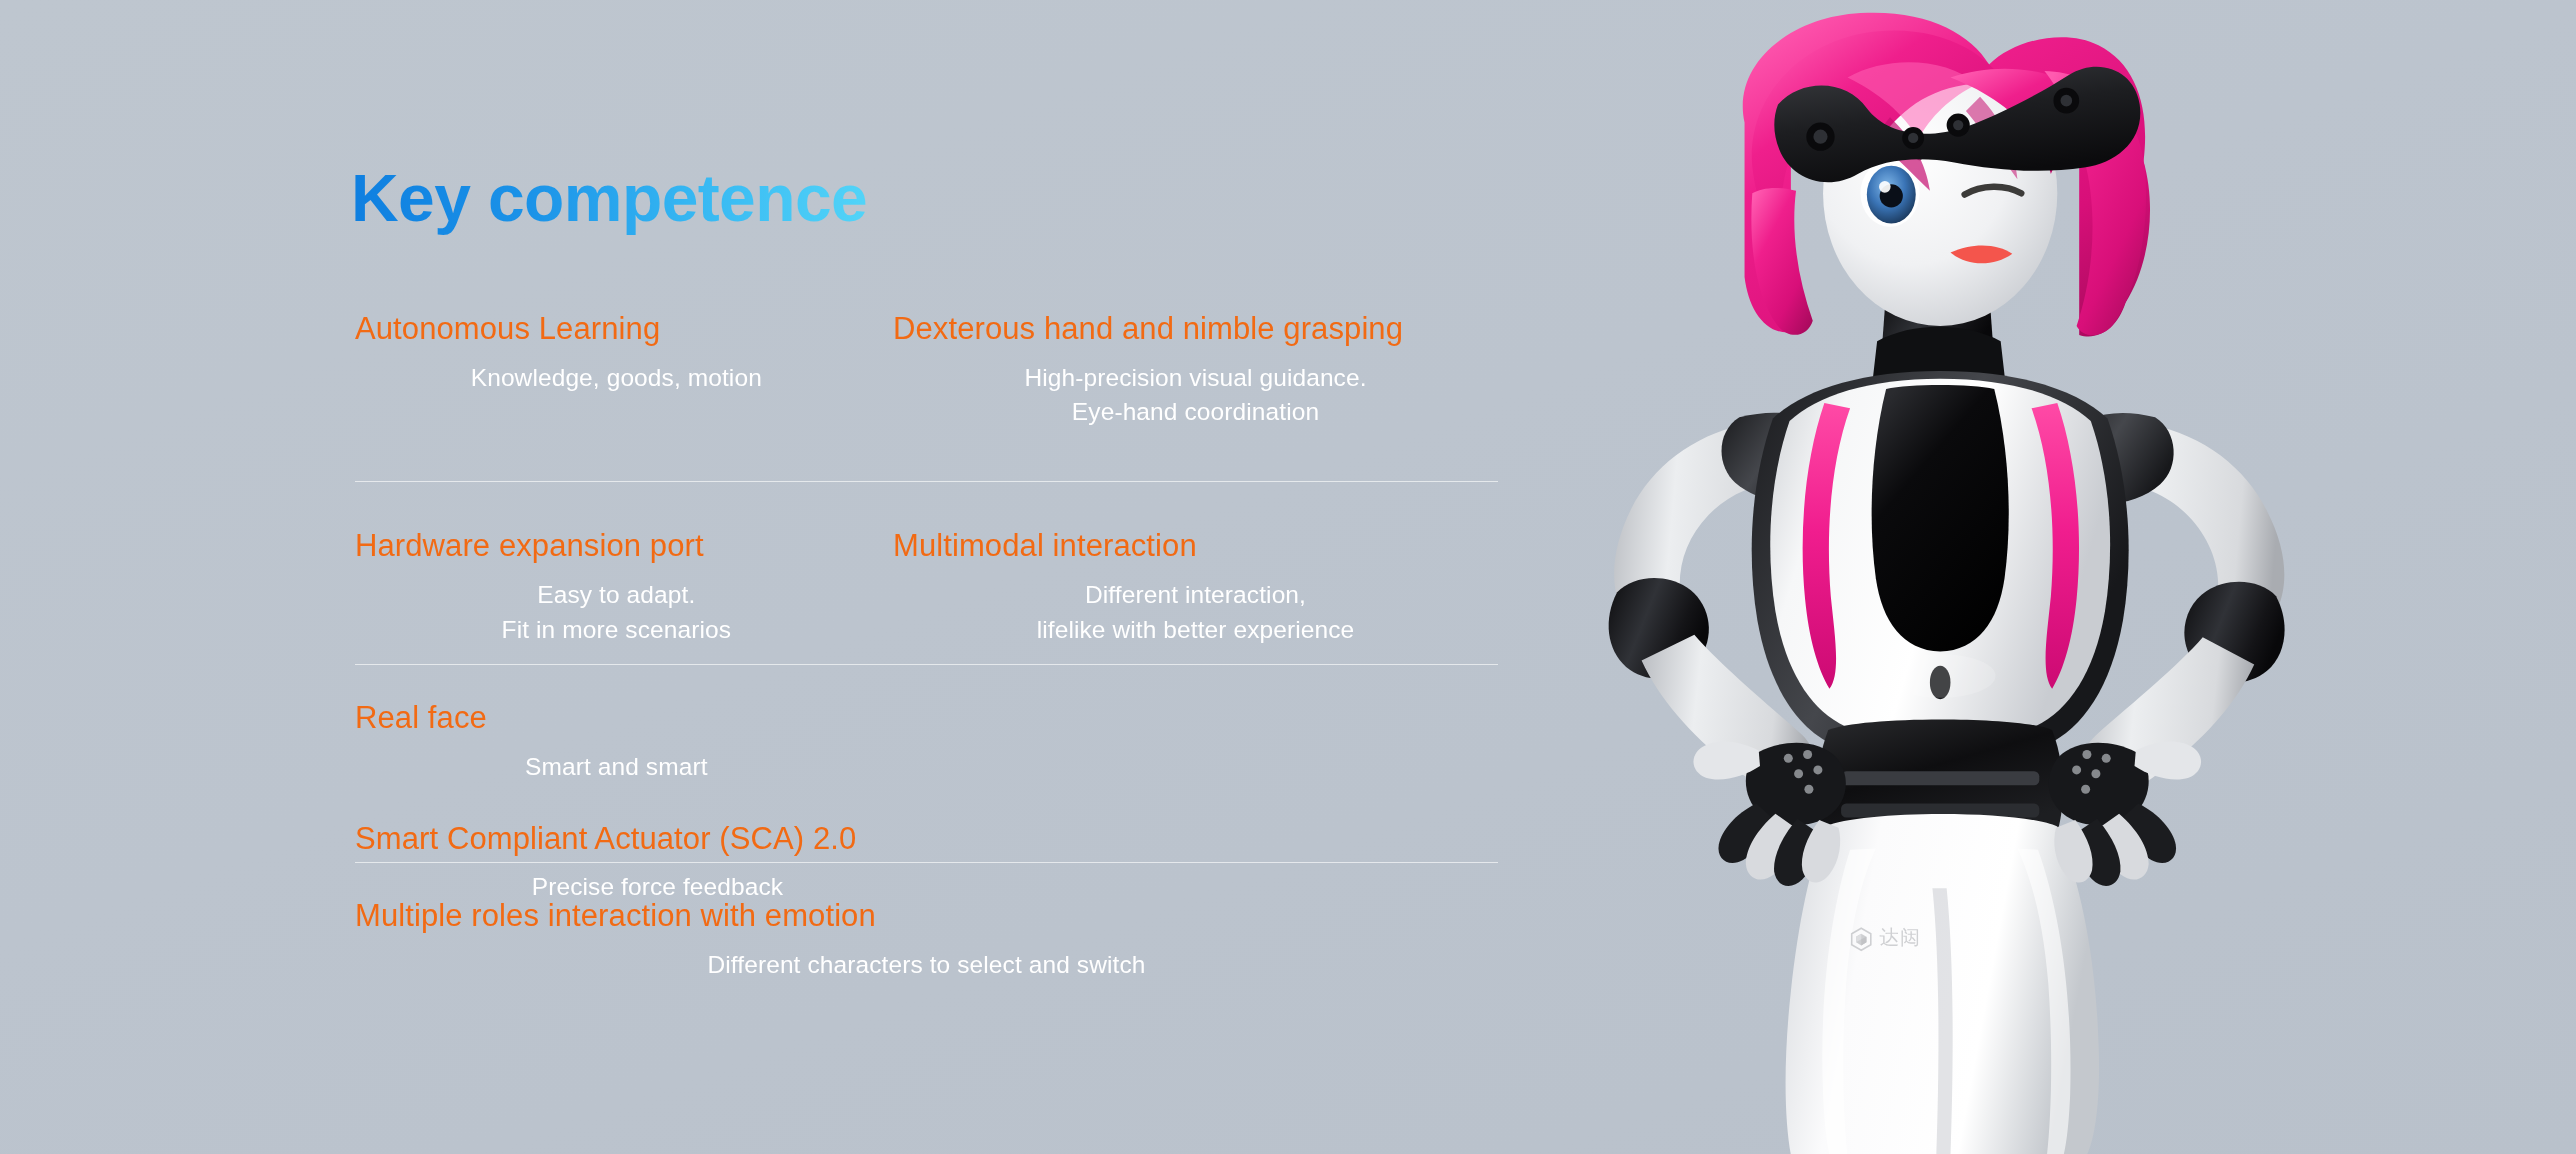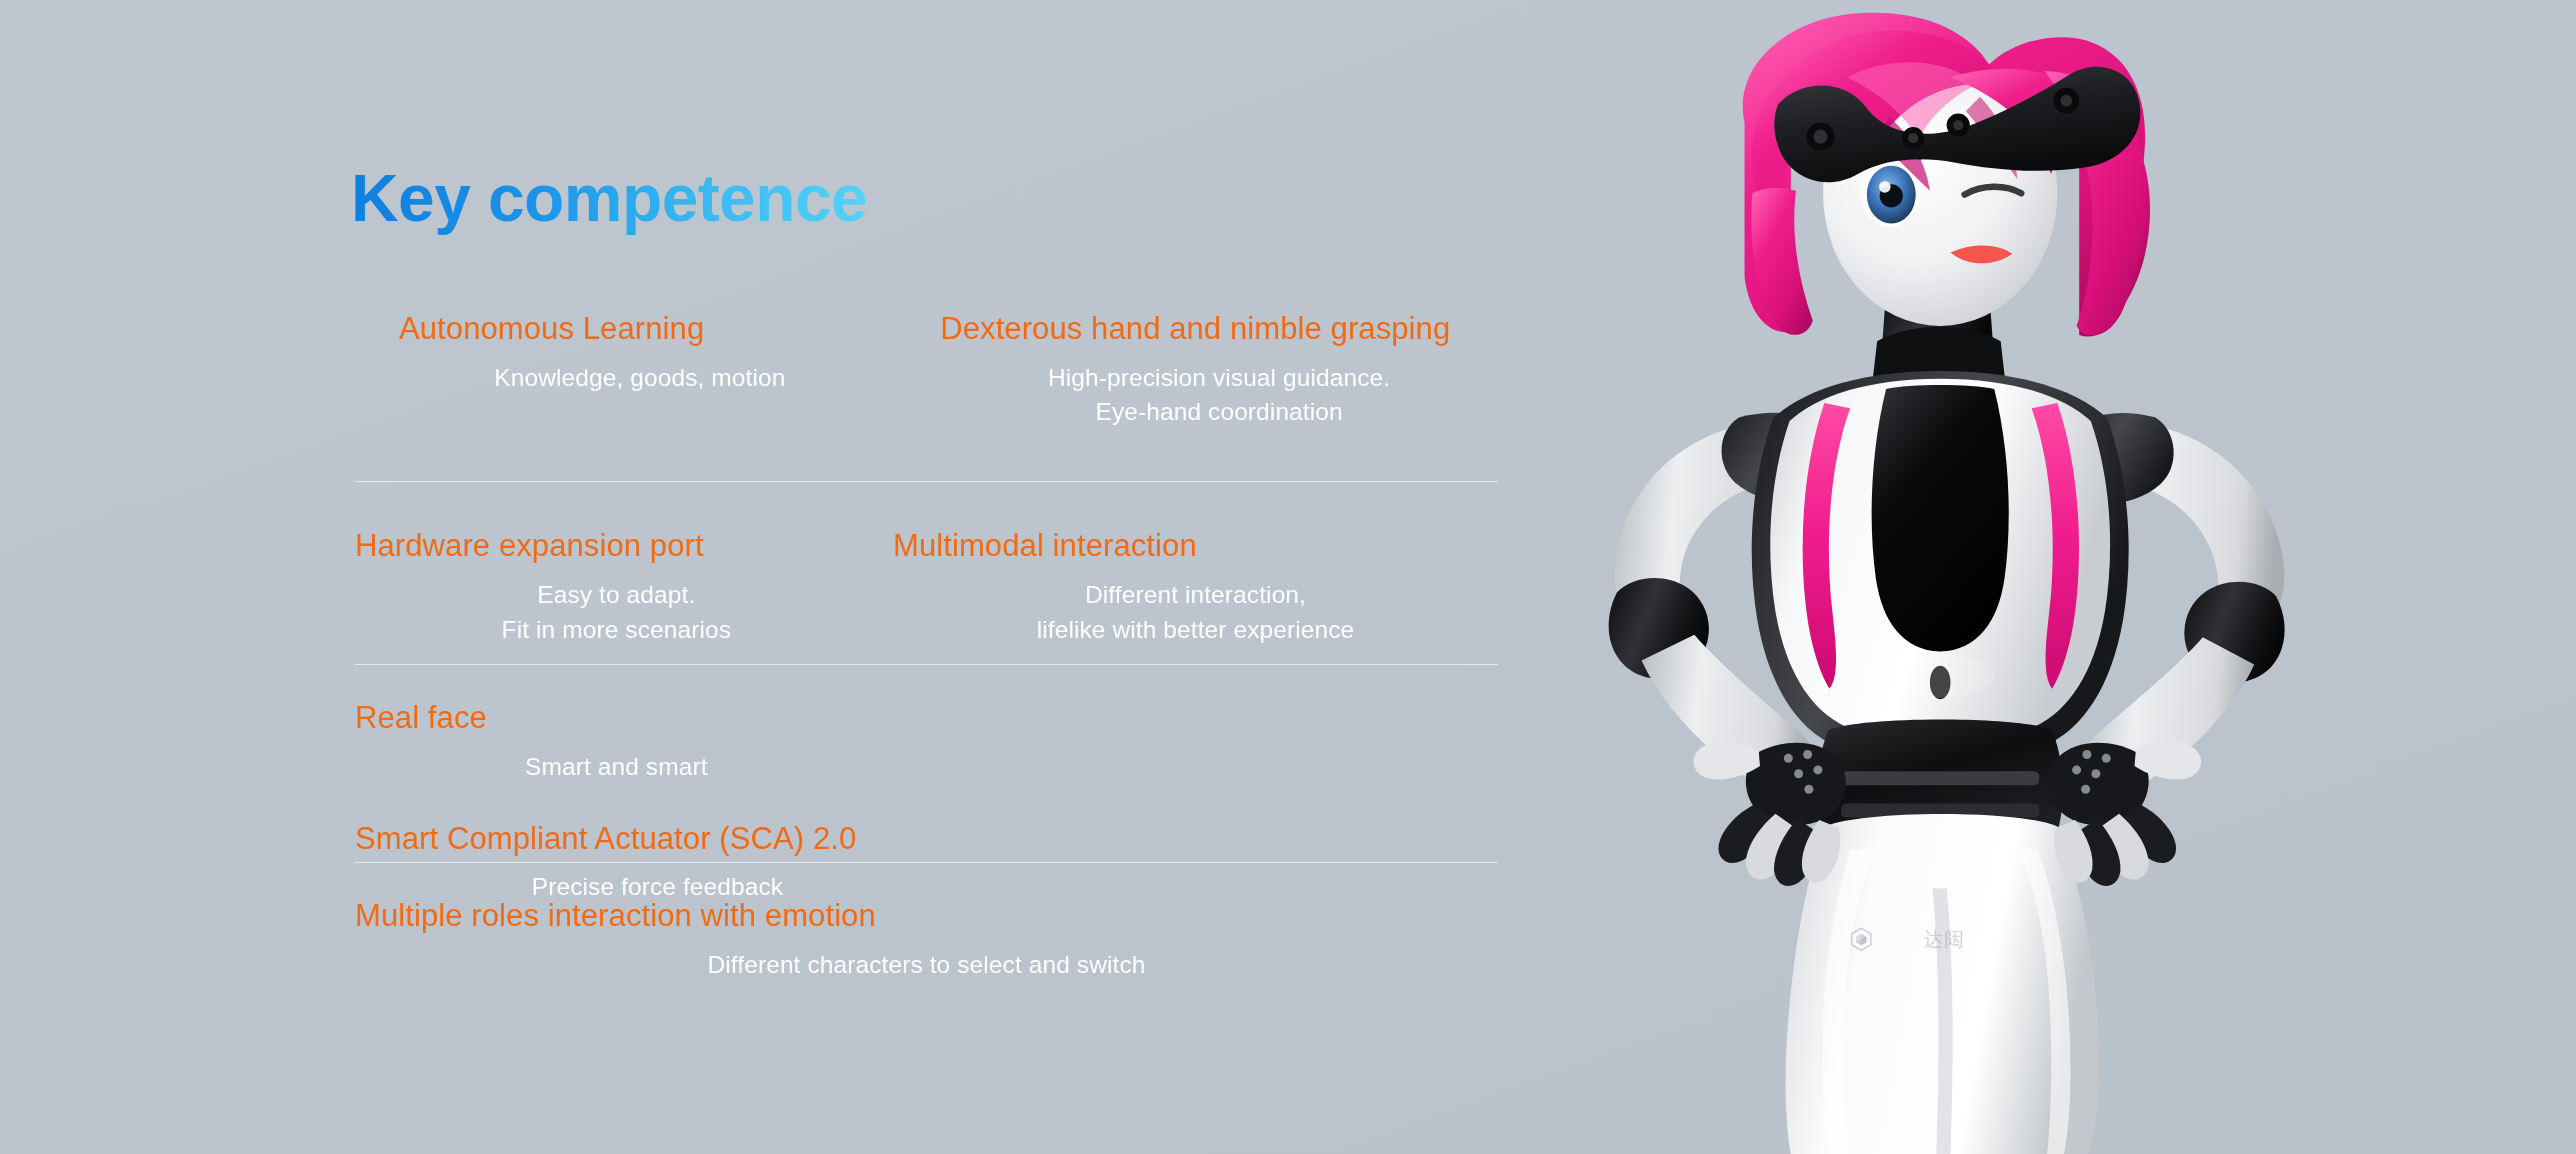--- a/index.html
+++ b/index.html
@@ -63,21 +63,21 @@
     background: rgba(255,255,255,0.62);
   }
 
   .feature-cell {
     box-sizing: border-box;
   }
   .feature-cell.col-left  { width: 538px; padding-right: 15.4px; }
   .feature-cell.col-right { width: 605px; }
   .feature-cell.col-full  { width: 1143px; }
 
-  .row-0 .feature-cell { padding-top: 3.9px; margin-left: 44px; }
+  .row-0 .feature-cell { padding-top: 3.9px; }
   .row-1 .feature-cell { padding-top: 48px; }
   .row-2 .feature-cell { padding-top: 37px; }
   .row-3 .feature-cell { padding-top: 37px; }
 
   .feature-heading {
     color: #f26a13;
     font-size: 31px;
     font-weight: normal;
     line-height: 1.12;
     letter-spacing: 0.1px;
@@ -116,22 +116,21 @@
   .logo-mark .logo-cube {
     width: 24.5px;
     height: 24.5px;
     flex: 0 0 auto;
   }
   .logo-mark .logo-text {
     color: #8d9095;
     font-size: 20px;
     line-height: 1;
     letter-spacing: 0.6px;
-    font-family: Liberation Sans, sans-serif;
-    margin-left: 44px;
+    font-family: Liberation Mono, monospace;
   }
 </style>
 </head>
 <body>
 
 <div class="slide">
 
   <div class="title">Key competence</div>
 
   <div class="features">

